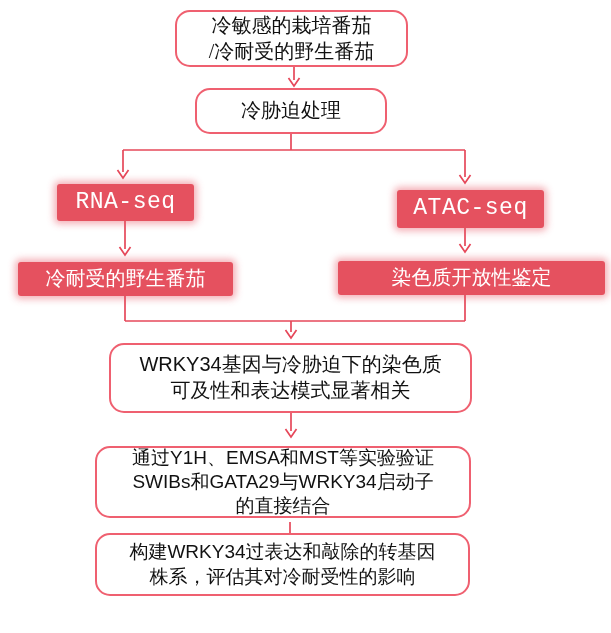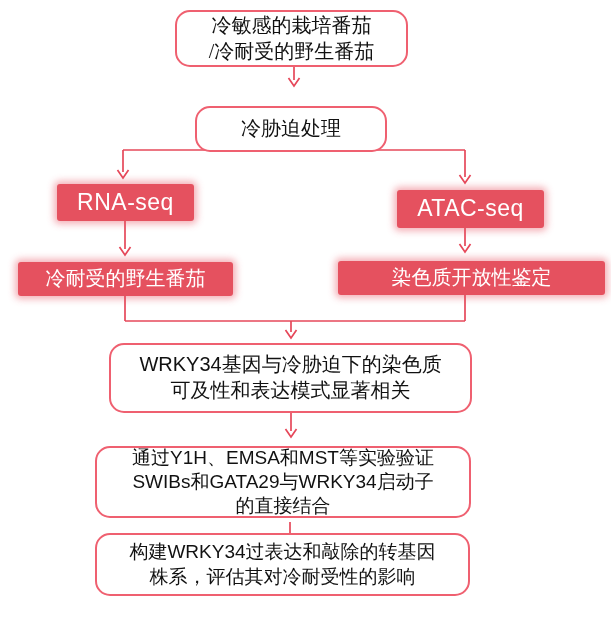--- a/index.html
+++ b/index.html
@@ -46,21 +46,21 @@
   }
   .filled {
     background: var(--fill, #e5515f);
     color: var(--text-light, #fff);
     border-radius: 3px;
     box-shadow: 0 0 7px 2.5px var(--glow, rgba(230,80,95,0.45));
   }
   .tline { white-space: nowrap; }
   .lat { font-family: "Liberation Sans", sans-serif; font-style: normal; }
   .em  { font-family: "Liberation Sans", sans-serif; }
-  .seq { font-family: Liberation Sans, sans-serif; font-size: 23px; letter-spacing: 0.5px; }
+  .seq { font-family: Liberation Mono, monospace; font-size: 23px; letter-spacing: 0.5px; }
   .small { font-size: 19px; }
 </style>
 </head>
 <body>
 
 <div class="stage">
 
   <svg class="connectors" viewBox="0 0 611 633" aria-hidden="true">
 
     <path d="M294 67 V80"></path>
@@ -90,21 +90,21 @@
 
     <path d="M290 522 V543"></path>
     <path d="M284.5 541 L290 549 L295.5 541"></path>
   </svg>
 
   <div class="node outline" style="left:175px; top:10px; width:233px; height:57px;">
       <div class="tline">冷敏感的栽培番茄</div>
       <div class="tline">/冷耐受的野生番茄</div>
     </div>
 
-  <div class="node outline" style="left:195px; top:88px; width:192px; height:46px;margin-top:18px;">
+  <div class="node outline" style="left:195px; top:88px; width:192px; height:46px;">
       <div class="tline">冷胁迫处理</div>
     </div>
 
   <div class="node filled seq" style="left:57px; top:184px; width:137px; height:37px;">RNA-seq</div>
 
   <div class="node filled seq" style="left:397px; top:190px; width:147px; height:38px;">ATAC-seq</div>
 
   <div class="node filled" style="left:18px; top:262px; width:215px; height:34px;">冷耐受的野生番茄</div>
 
   <div class="node filled" style="left:338px; top:261px; width:267px; height:34px;">染色质开放性鉴定</div>

